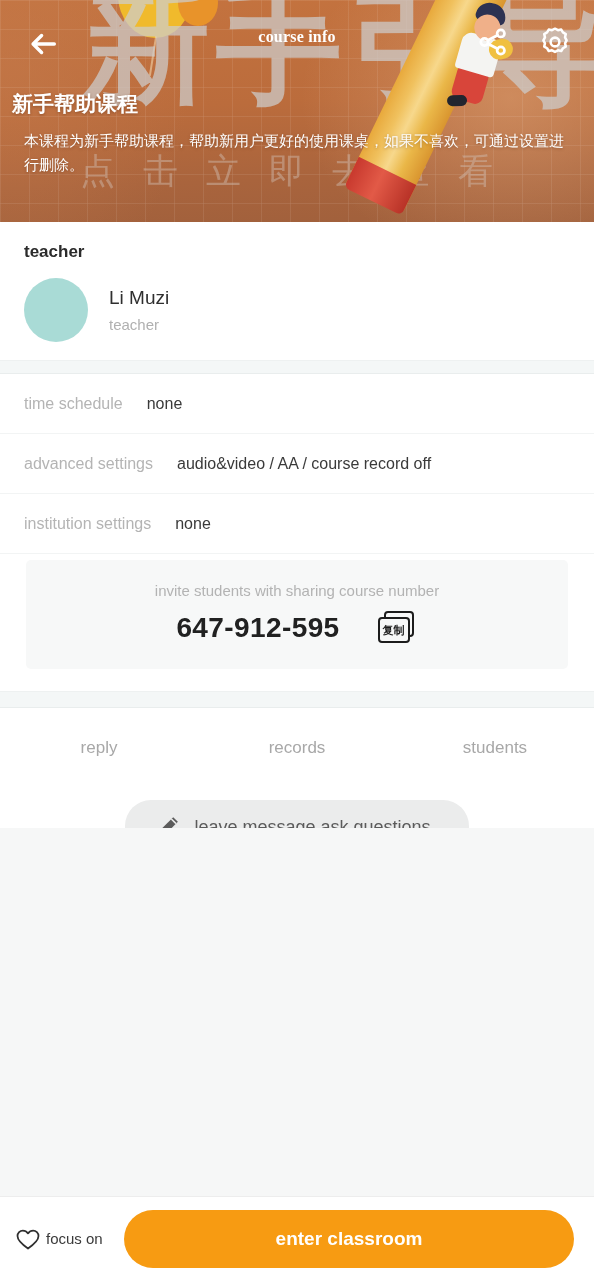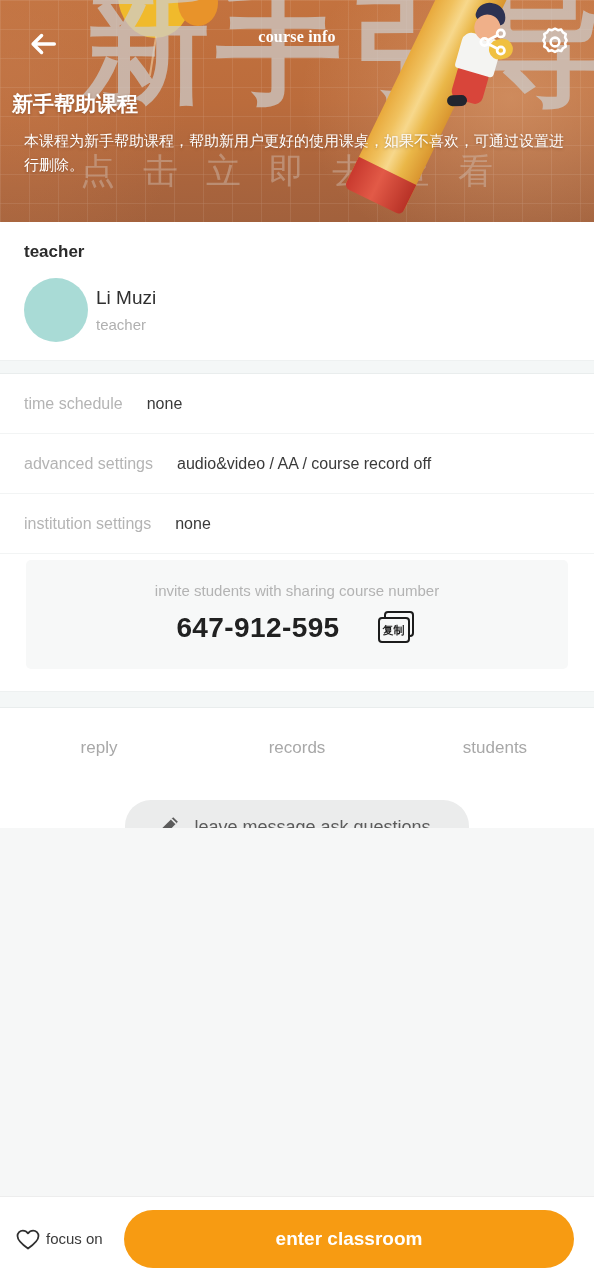--- a/index.html
+++ b/index.html
@@ -98,21 +98,21 @@
     color: #fdfdfd; font-size: 15px; line-height: 1.58;
     font-family: "DejaVu Sans", sans-serif;
     text-shadow: 0 1px 3px rgba(90,45,20,.4);
   }
 
   
   .teacher-section { background:#fff; padding: 20px 24px 18px; }
   .section-label { font-size: 17px; font-weight: 700; color:#2b2b2b; }
   .teacher-row { display:flex; align-items:center; margin-top: 16px; }
   .avatar { width: 64px; height: 64px; border-radius: 50%; background:#a9dbd6; flex:0 0 auto; }
-  .teacher-meta { margin-left: 8px; }
+  .teacher-meta { margin-left: 21px; }
   .teacher-name { font-size: 19px; color:#2f2f2f; line-height: 1.2; }
   .teacher-role { font-size: 15px; color:#b0b0b0; margin-top: 6px; }
 
   .band { height: 14px; background:#f4f7f7; border-top:1px solid #eef1f1; border-bottom:1px solid #e9eded; }
 
   
   .info-row {
     display:flex; align-items:center; height: 60px;
     padding: 0 24px; background:#fff; border-bottom: 1px solid #f2f4f4;
     cursor: pointer;

